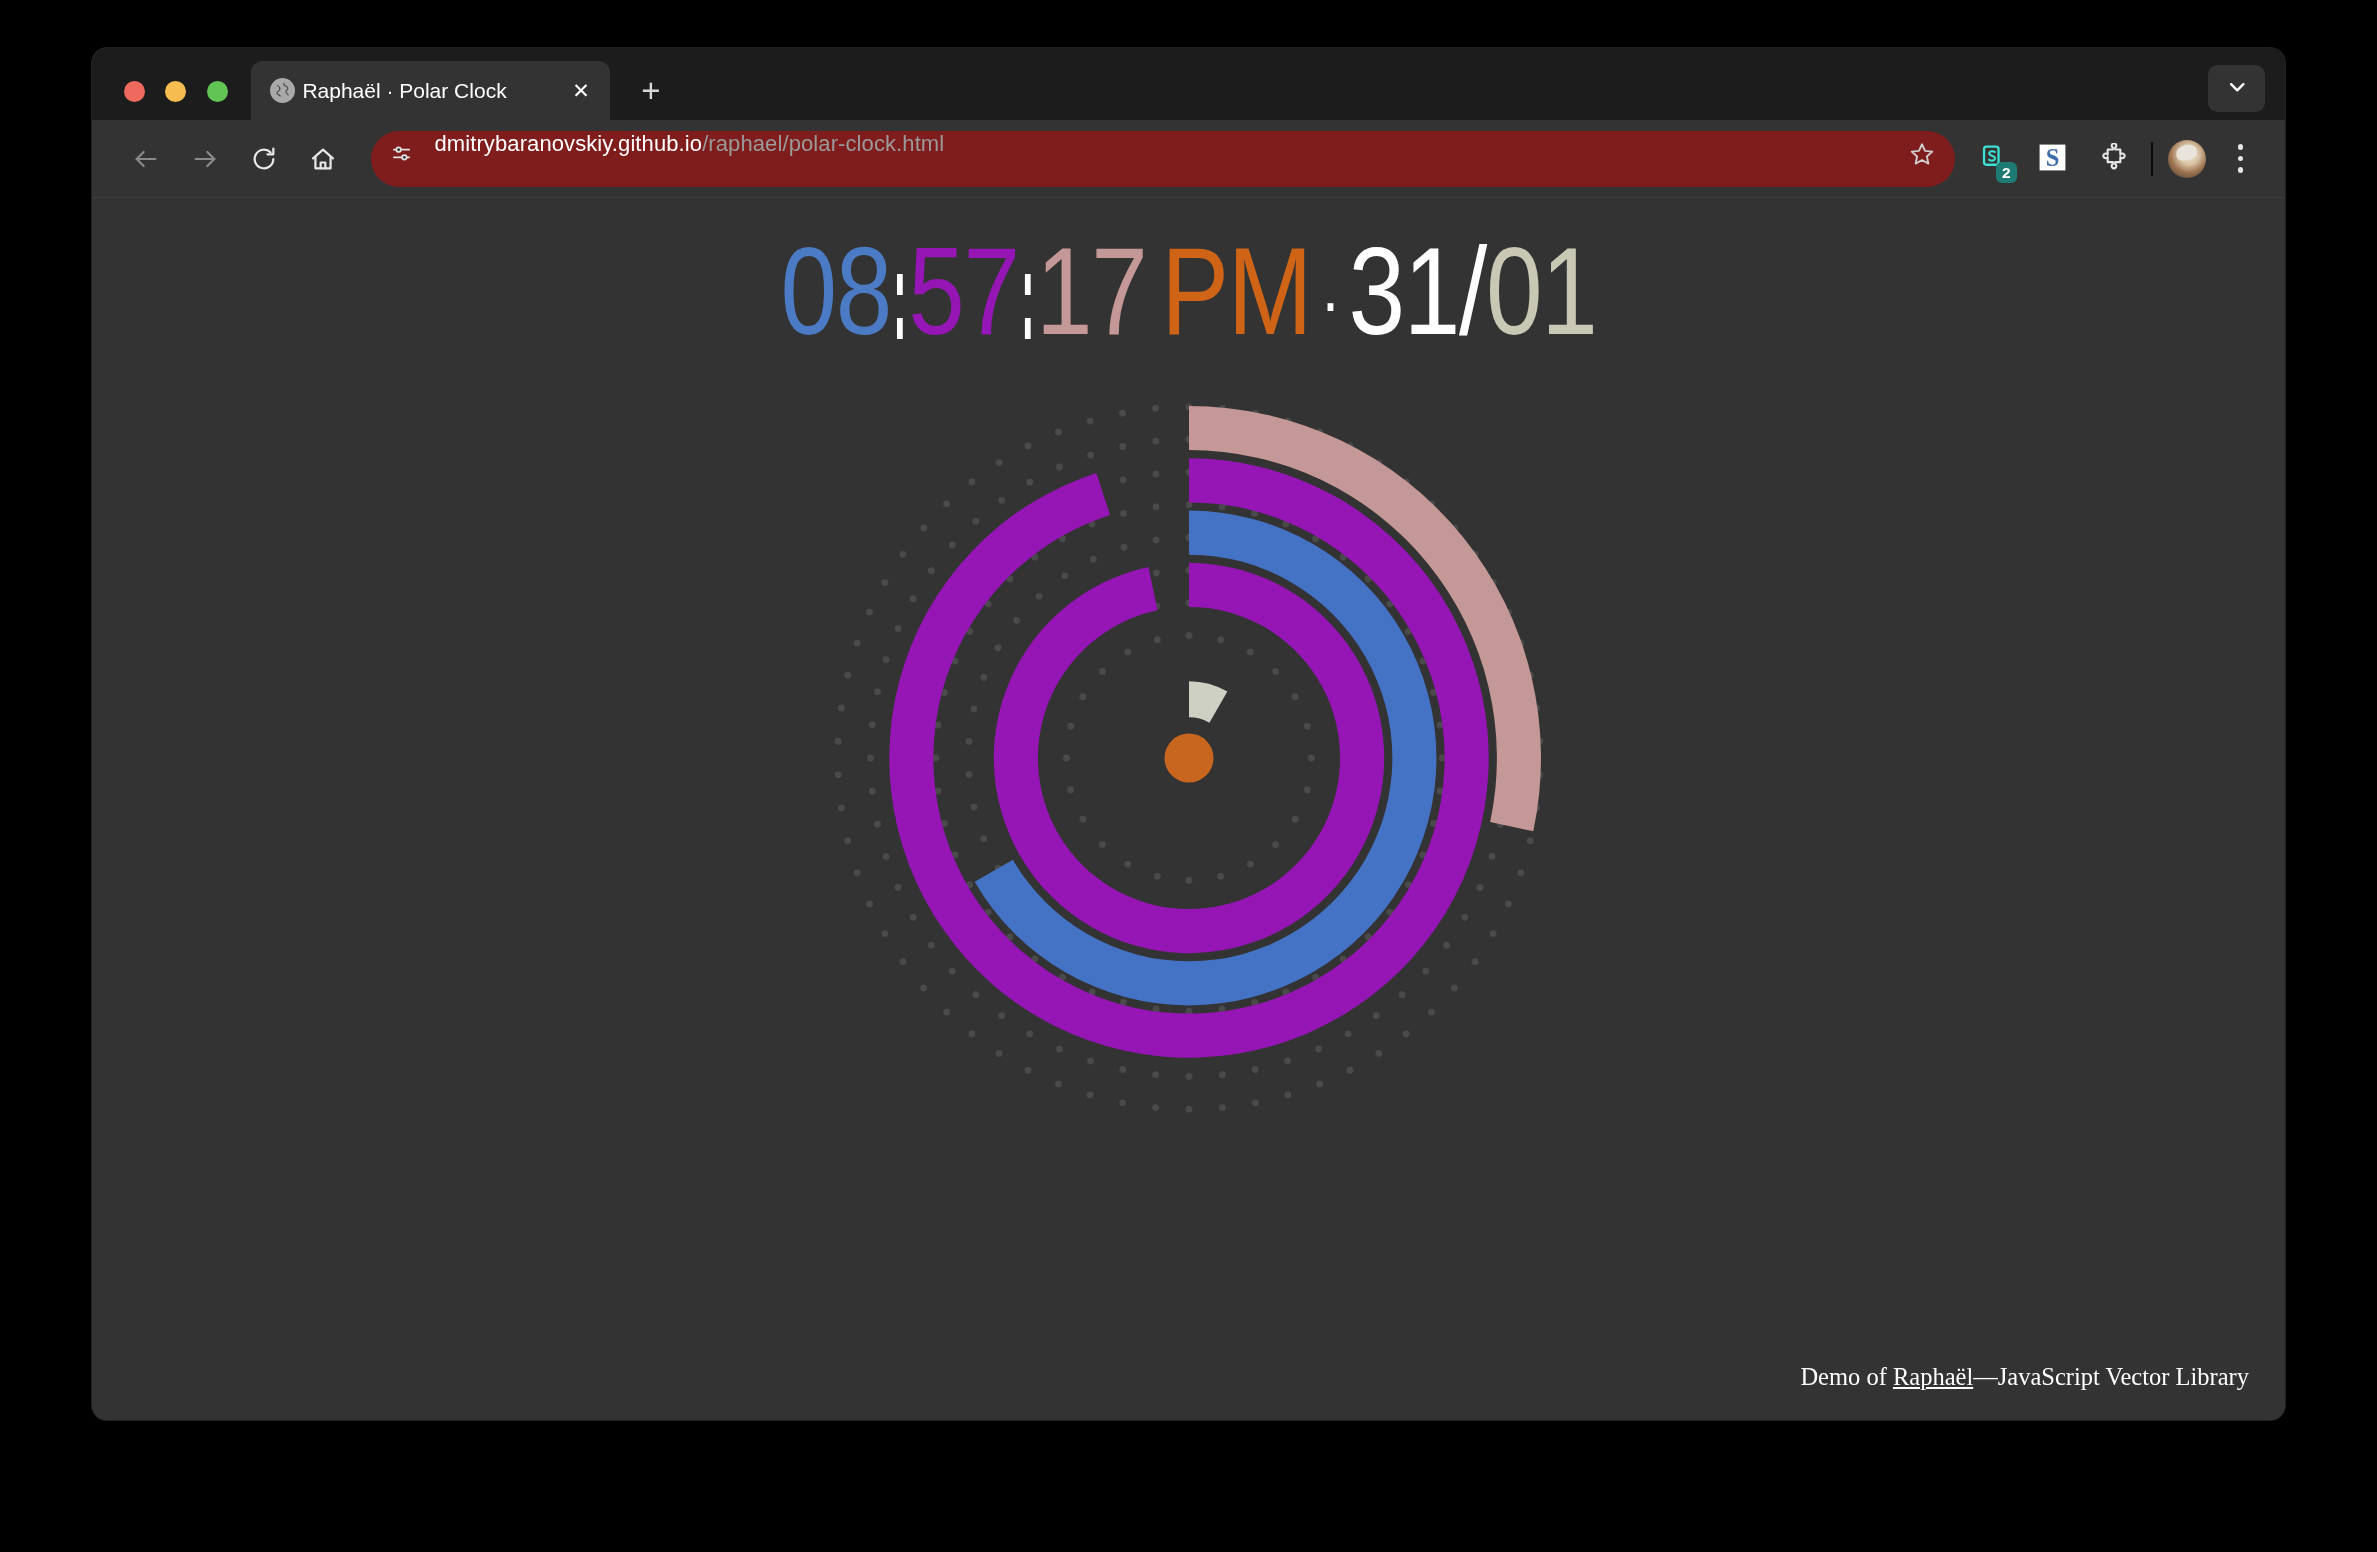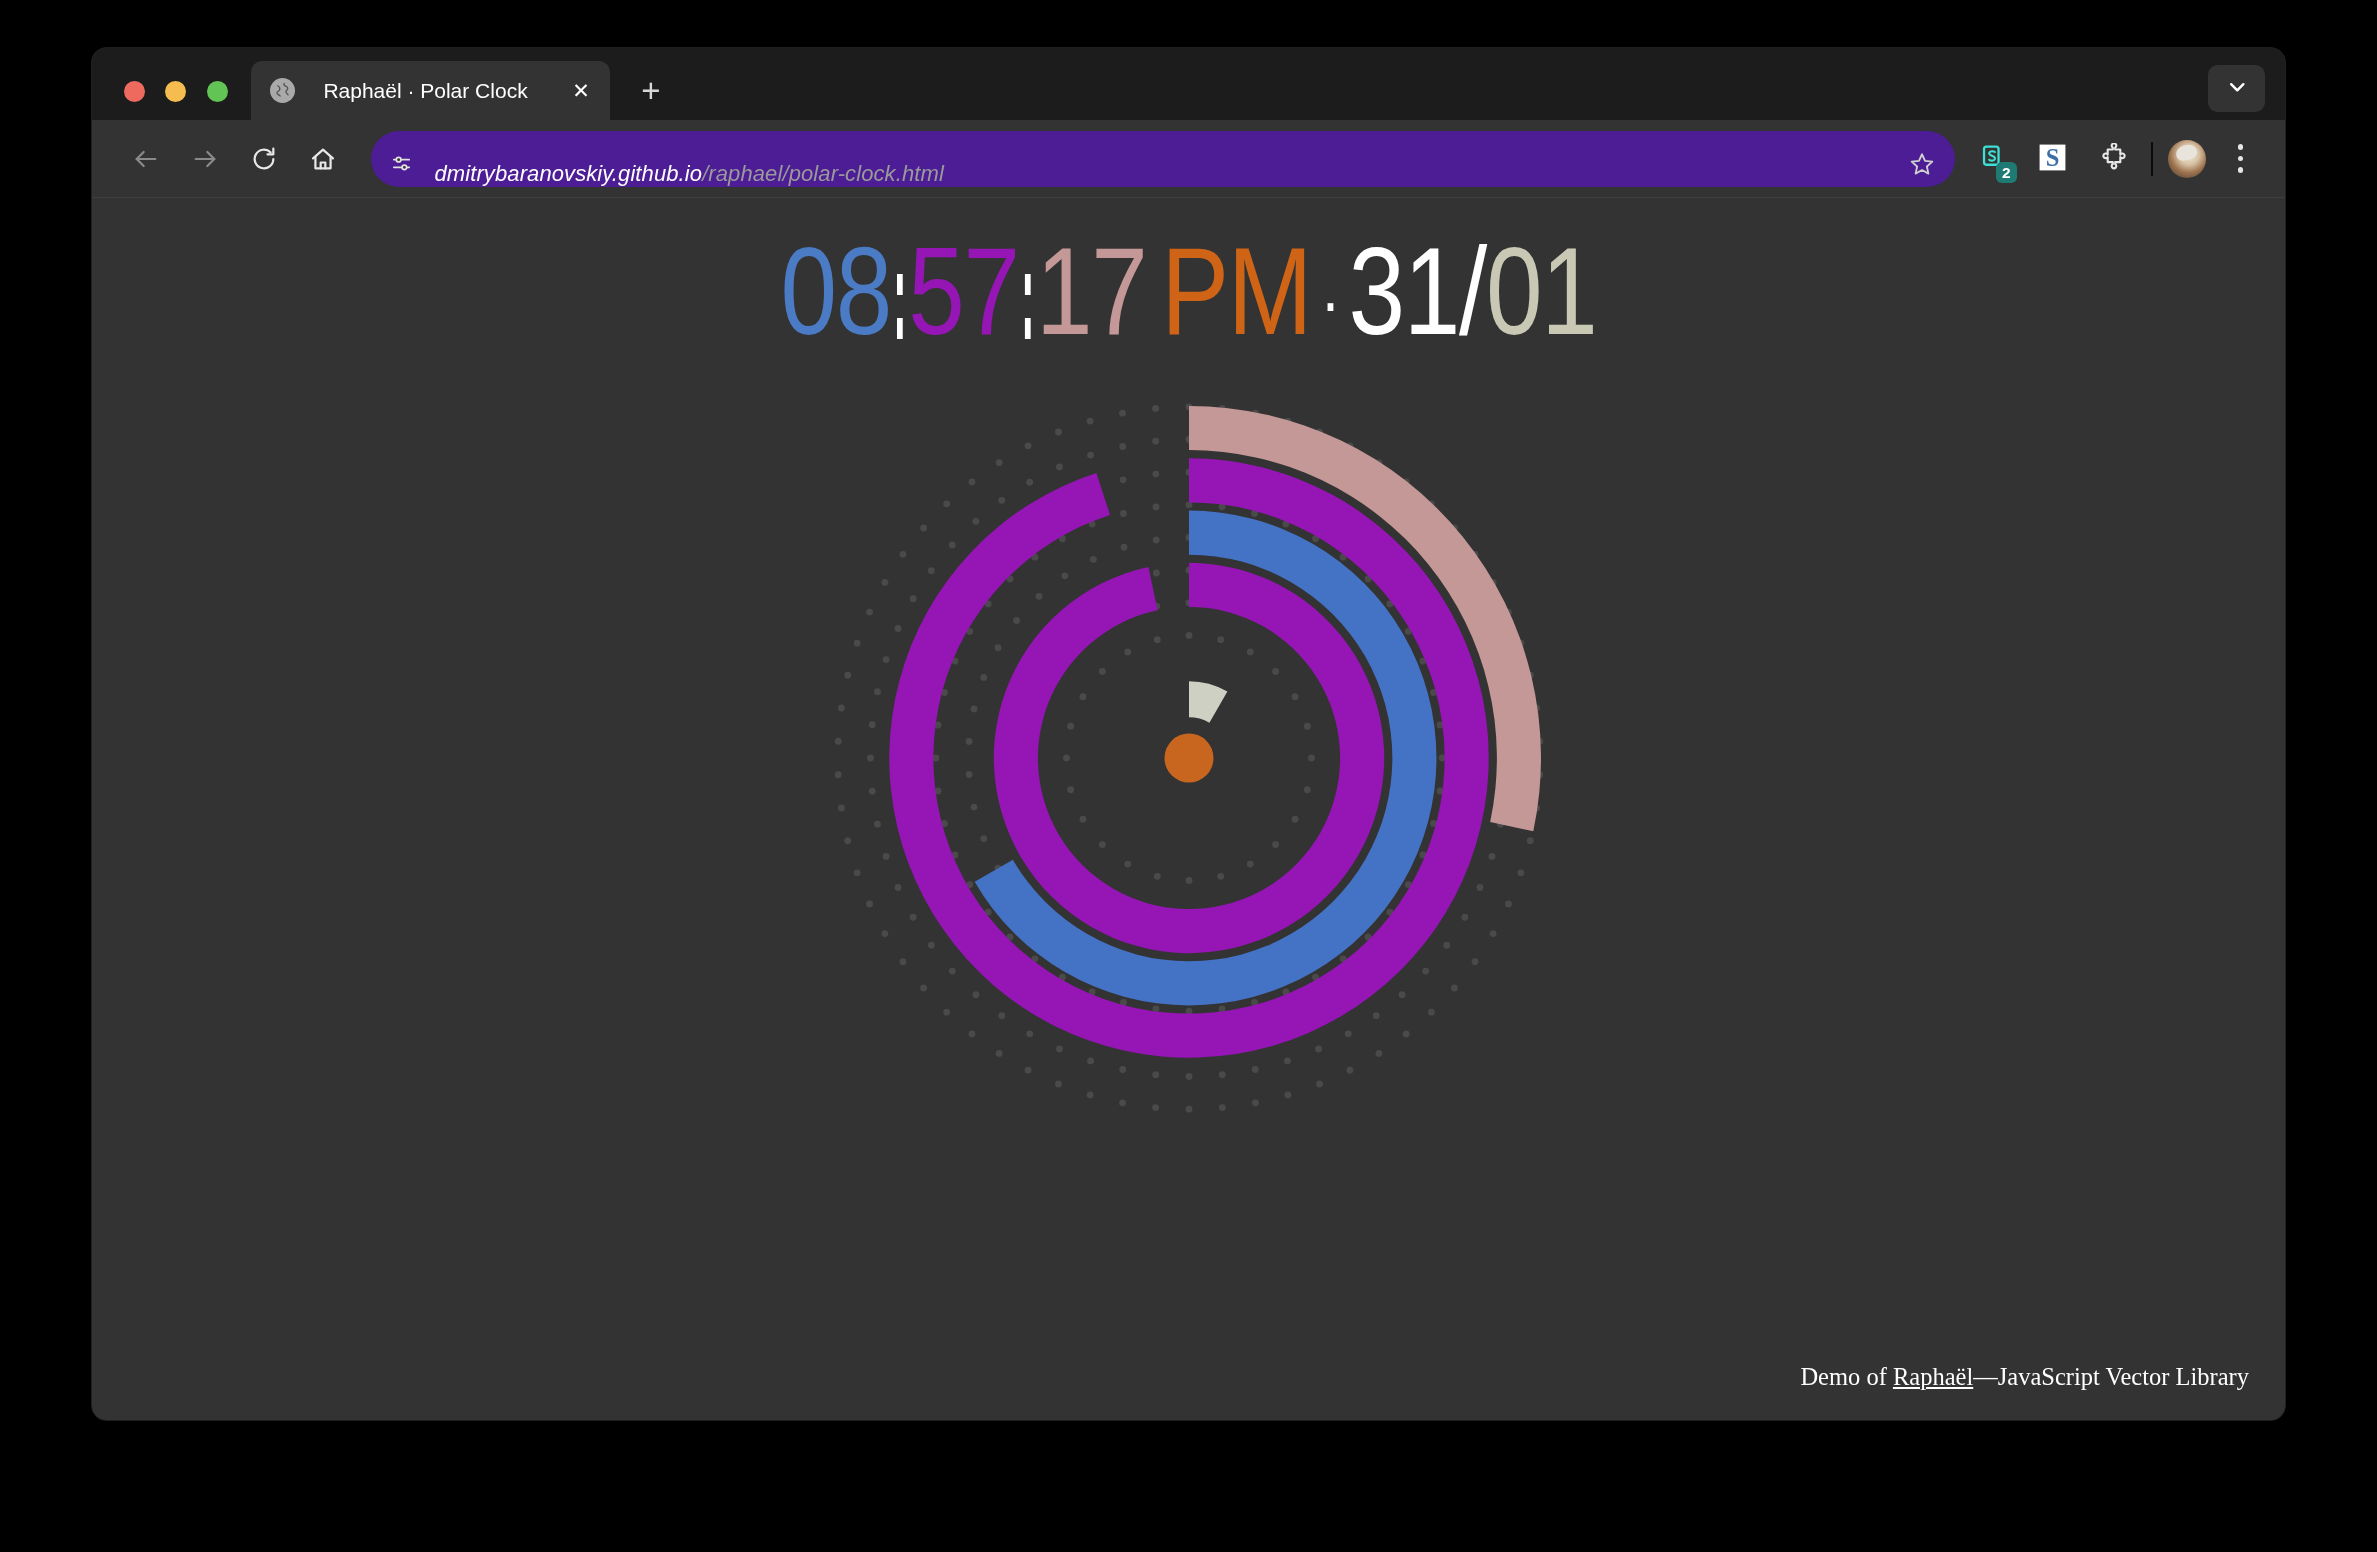--- a/index.html
+++ b/index.html
@@ -42,21 +42,21 @@
 
   .tab {
     position: relative;
     height: 59px;
     min-width: 359px;
     background: #333333;
     border-radius: 11.4px 11.4px 0 0;
     display: flex;
     align-items: center;
     padding: 0 14.7px 0 19.6px;
-    gap: 28px;
+    gap: 7px;
   }
   .tab-favicon {
     width: 25px; height: 25px;
     border-radius: 50%;
     background: #a9a9a9;
     position: relative;
     flex: 0 0 auto;
     display: flex; align-items: center; justify-content: center;
   }
   .tab-favicon svg { display: block; }
@@ -107,27 +107,26 @@
     width: 59px; height: 59px;
     display: flex; align-items: center; justify-content: center;
     border-radius: 50%;
     flex: 0 0 auto;
   }
   .navbtn svg { display: block; }
 
   .omnibox {
     flex: 1 1 auto;
     height: 56px;
-    background: #4c1d95;
+    background: #7f1d1d;
     border-radius: 28px;
     display: flex;
-    align-items: flex-end;
+    align-items: flex-start;
     margin: 0 14.7px 0 18px;
     padding: 0 9.8px 0 8.2px;
-    font-style: italic;
   }
   .omni-icon {
     width: 46px; height: 46px;
     border-radius: 50%;
     display: flex; align-items: center; justify-content: center;
     flex: 0 0 auto;
   }
   .omni-url {
     flex: 1 1 auto;
     font-size: 22px;

